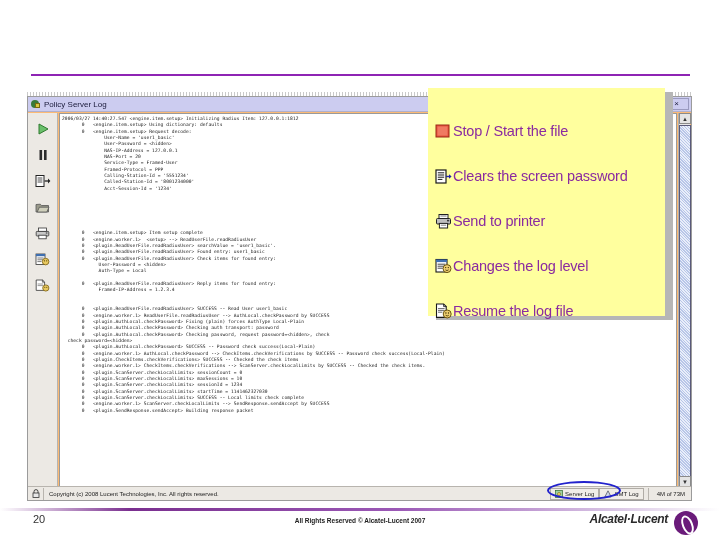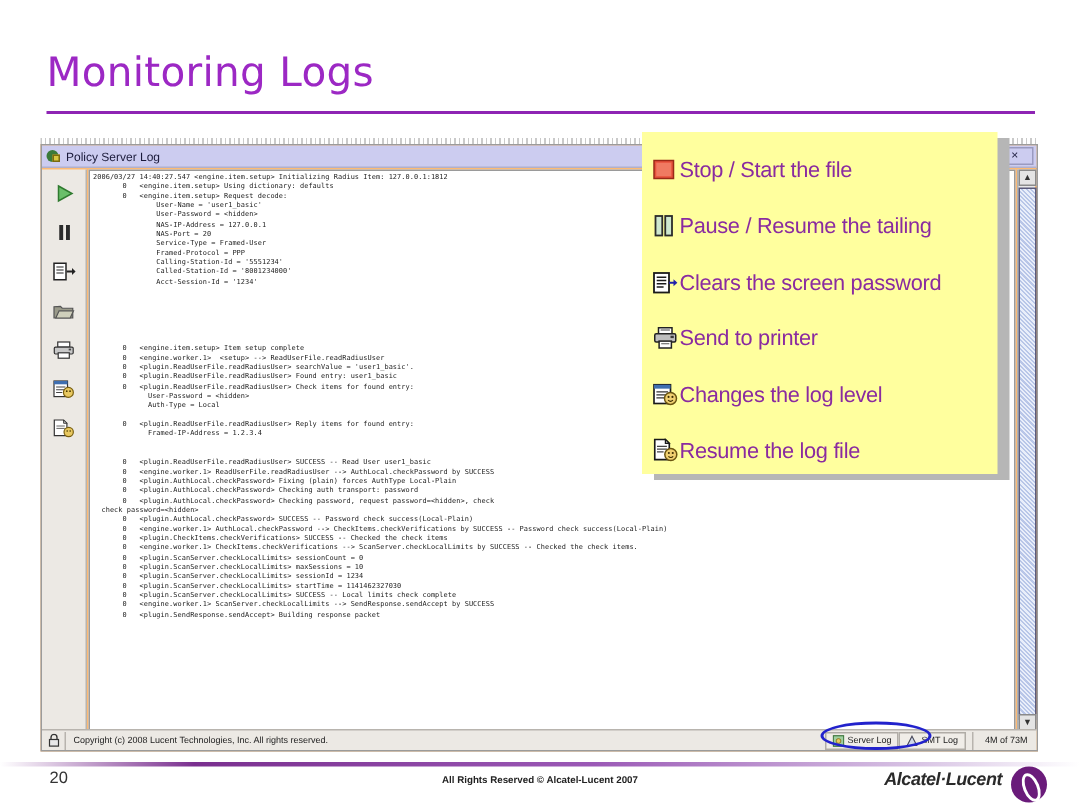--- a/index.html
+++ b/index.html
@@ -229,23 +229,24 @@
     left: 428px; top: 88px;
     width: 237px; height: 228px;
     background: #ffff9e;
     display: flex;
     flex-direction: column;
     justify-content: space-between;
     padding: 7px 2px 7px 7px;
   }
   .callout-row {
     display: flex;
-    align-items: flex-end;
+    align-items: flex-start;
     gap: 1px;
     height: 27px;
+    margin-top: 28px;
   }
   .callout-label {
     font-size: 14.5px;
     color: #8A2BA0;
     white-space: nowrap;
     font-family: "Liberation Sans", sans-serif;
     letter-spacing: -0.2px;
   }
   .callout-icon {
     width: 17px; height: 17px;
@@ -309,21 +310,20 @@
     left: 27px; top: 92px;
     width: 665px; height: 4px;
     background: repeating-linear-gradient(to right, #c9c9c9 0 1px, #ffffff 1px 3px);
   }
 </style>
 </head>
 <body>
 
 <div id="slide">
 
-  <div id="slide-title">Monitoring Logs</div>
   <div id="title-rule"></div>
 
   <div id="win-dots"></div>
 
   <div id="app-window">
 
     <div id="win-titlebar">
       <div class="titlebar-icon">
         <div class="dot"></div>
           <div class="dot2"></div>
@@ -496,29 +496,20 @@
     <div class="callout-row">
       <span class="callout-icon">
         <svg width="17" height="17" viewBox="0 0 17 17">
           <rect x="1" y="2" width="13" height="12" fill="#e8523c" stroke="#9a2a18" stroke-width="1"></rect>
           <rect x="2.5" y="3.5" width="10" height="9" fill="#f07a62"></rect>
         </svg>
       </span>
       <span class="callout-label">Stop / Start the file</span>
     </div>
 
-    <div class="callout-row">
-      <span class="callout-icon">
-        <svg width="17" height="17" viewBox="0 0 17 17">
-          <rect x="2" y="2" width="4.5" height="13" fill="#cfe8cf" stroke="#2b2b2b" stroke-width="1.2"></rect>
-          <rect x="8.5" y="2" width="4.5" height="13" fill="#cfe8cf" stroke="#2b2b2b" stroke-width="1.2"></rect>
-        </svg>
-      </span>
-      <span class="callout-label">Pause / Resume the tailing</span>
-    </div>
 
     <div class="callout-row">
       <span class="callout-icon">
         <svg width="17" height="17" viewBox="0 0 17 17">
           <rect x="1" y="2" width="10" height="13" fill="#fff" stroke="#1a1a1a" stroke-width="1.2"></rect>
           <line x1="2.8" y1="4.8" x2="9.2" y2="4.8" stroke="#1a1a1a" stroke-width="1"></line>
           <line x1="2.8" y1="7" x2="9.2" y2="7" stroke="#1a1a1a" stroke-width="1"></line>
           <line x1="2.8" y1="9.2" x2="9.2" y2="9.2" stroke="#1a1a1a" stroke-width="1"></line>
           <line x1="2.8" y1="11.4" x2="7.4" y2="11.4" stroke="#1a1a1a" stroke-width="1"></line>
           <path d="M11 8.5 L15.5 8.5" stroke="#2222aa" stroke-width="1.4"></path>

